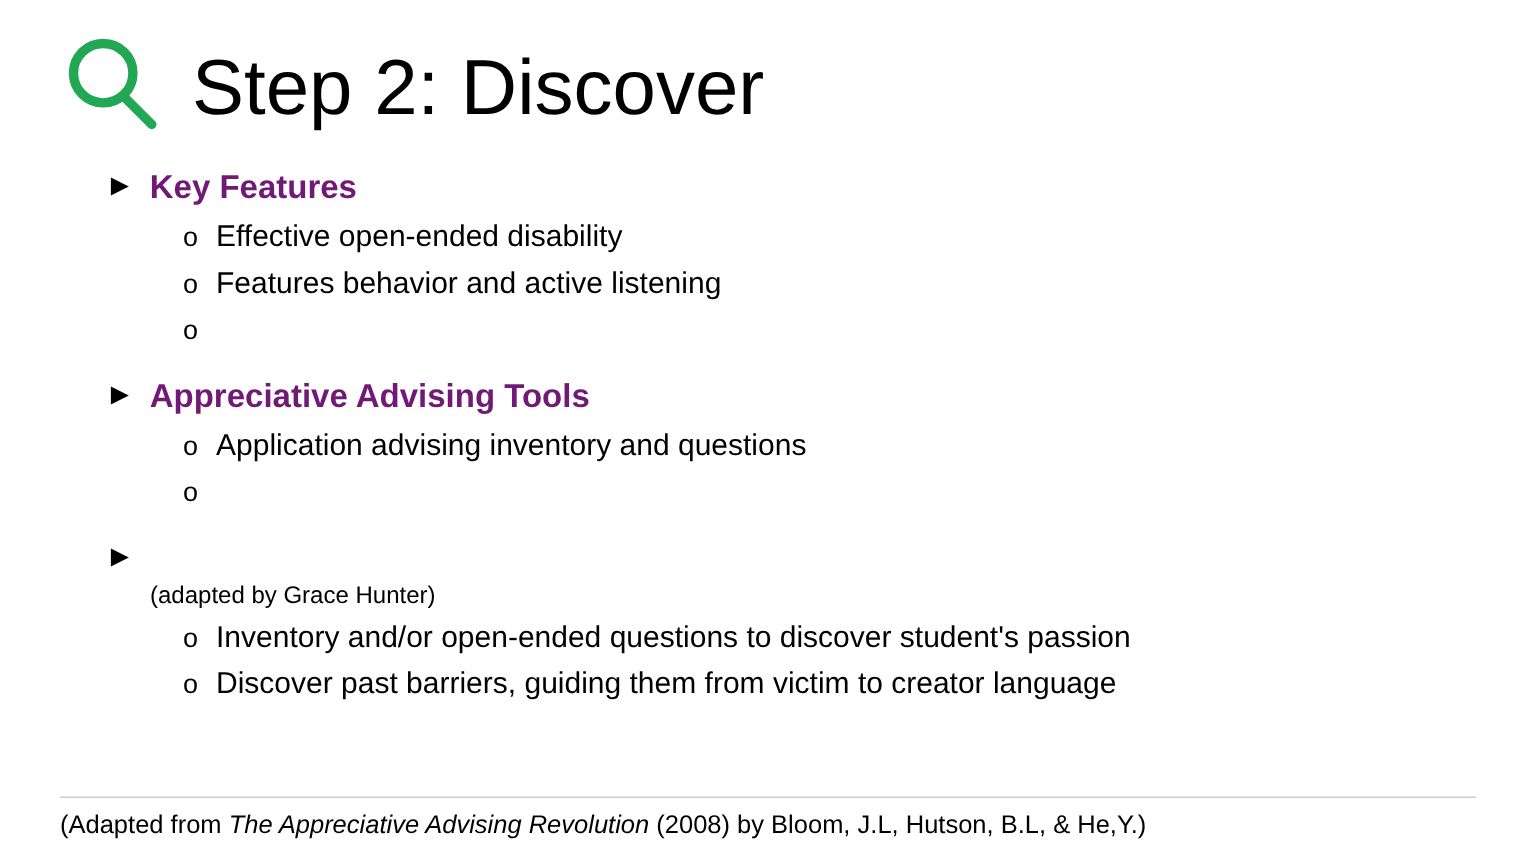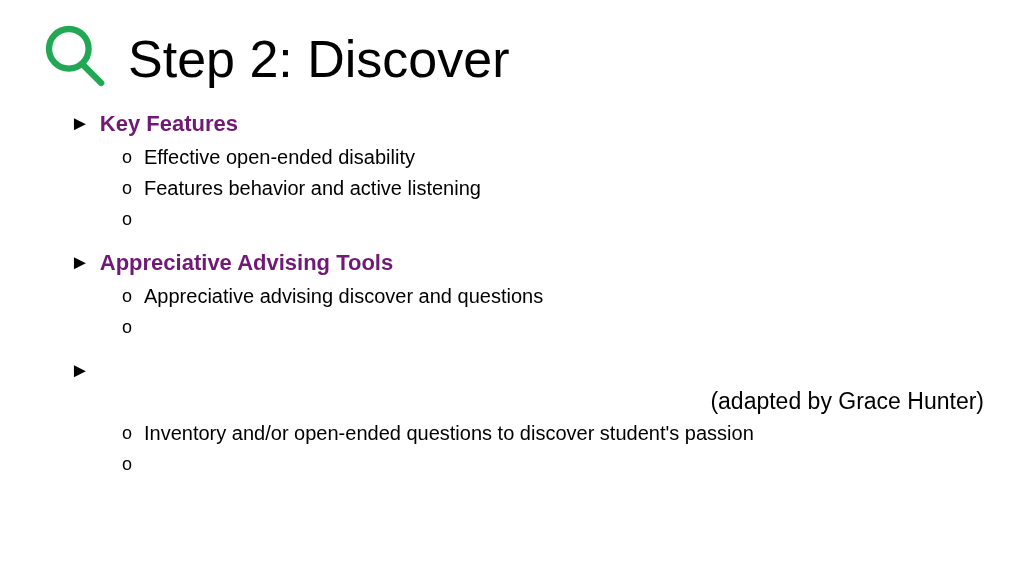--- a/index.html
+++ b/index.html
@@ -16,21 +16,20 @@
       font-size: 20px;
       color: #000000;
       overflow: hidden;
     }
 
     .page {
       width: 1024px;
       height: 576px;
       padding: 20px 40px 20px 40px;
       position: relative;
-      text-align: right;
     }
 
     .header {
       display: flex;
       align-items: center;
       margin-bottom: 14px;
     }
 
     .search-icon-wrap {
       margin-right: 16px;
@@ -96,21 +95,21 @@
     .bullet-list li .bullet {
       margin-right: 12px;
       flex-shrink: 0;
       font-size: 18px;
       margin-top: 2px;
     }
 
     .sub-indent {
       padding-left: 30px;
       font-family: Arial, sans-serif;
-      font-size: 23px;
+      font-size: 16px;
       margin-bottom: 2px;
     }
 
     .footer {
       position: absolute;
       bottom: 16px;
       left: 40px;
       right: 40px;
       font-family: Arial, sans-serif;
       font-size: 17px;
@@ -161,40 +160,44 @@
     </div>
 
     <div class="section">
       <div class="section-header">
         <span class="chevron">►</span>
         <span class="section-title">Appreciative Advising Tools</span>
       </div>
       <ul class="bullet-list">
         <li>
           <span class="bullet">o</span>
-          <span>Appreciative advising discover and questions</span>
+          <span>Application advising inventory and questions</span>
         </li>
         <li>
           <span class="bullet">o</span>
         </li>
       </ul>
     </div>
 
     <div class="section">
       <div class="section-header">
         <span class="chevron">►</span>
       </div>
       <div class="sub-indent">(adapted by Grace Hunter)</div>
       <ul class="bullet-list">
         <li>
           <span class="bullet">o</span>
           <span>Inventory and/or open-ended questions to discover student's passion</span>
         </li>
         <li>
           <span class="bullet">o</span>
+          <span>Discover past barriers, guiding them from victim to creator language</span>
         </li>
       </ul>
     </div>
 
   </div>
 
+  <div class="footer">
+    <span>(Adapted from </span><span class="footer-italic">The Appreciative Advising Revolution</span><span> (2008) by Bloom, J.L, Hutson, B.L, &amp; He,Y.)</span>
+  </div>
 
 </div>
 
 </body></html>

